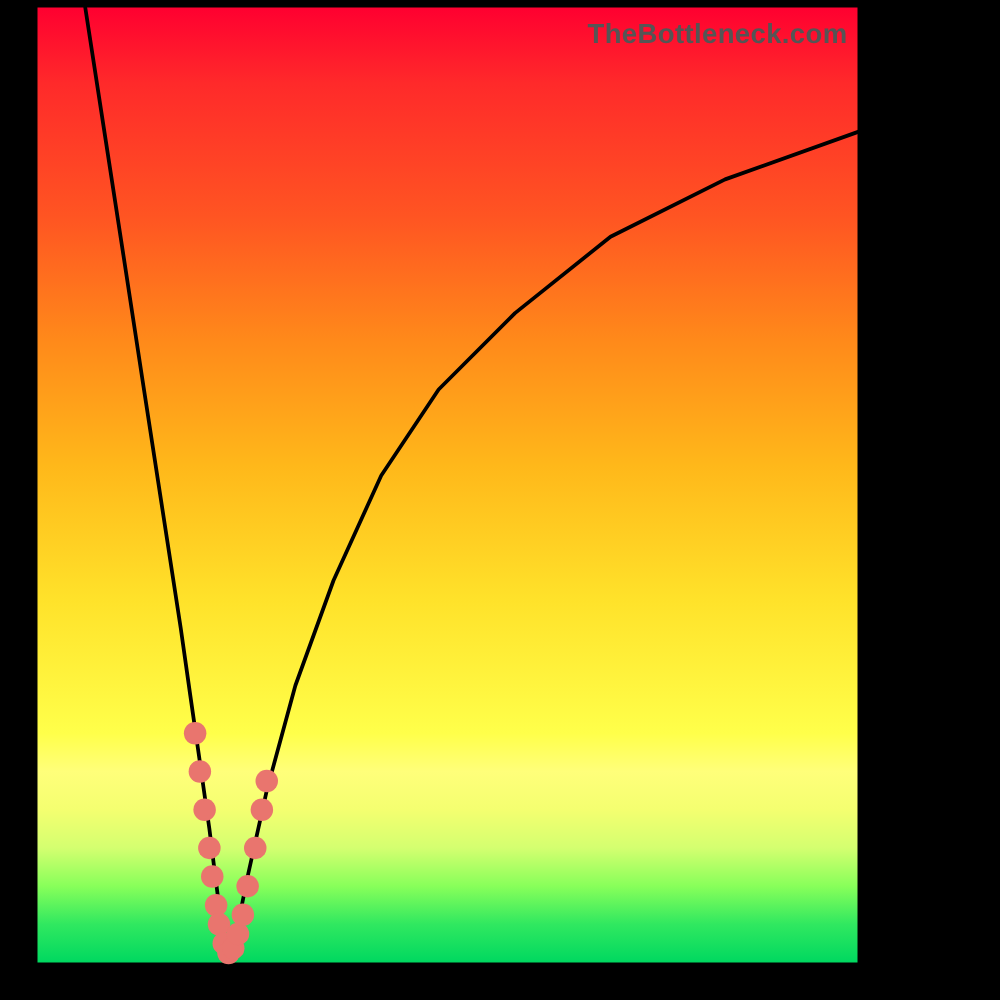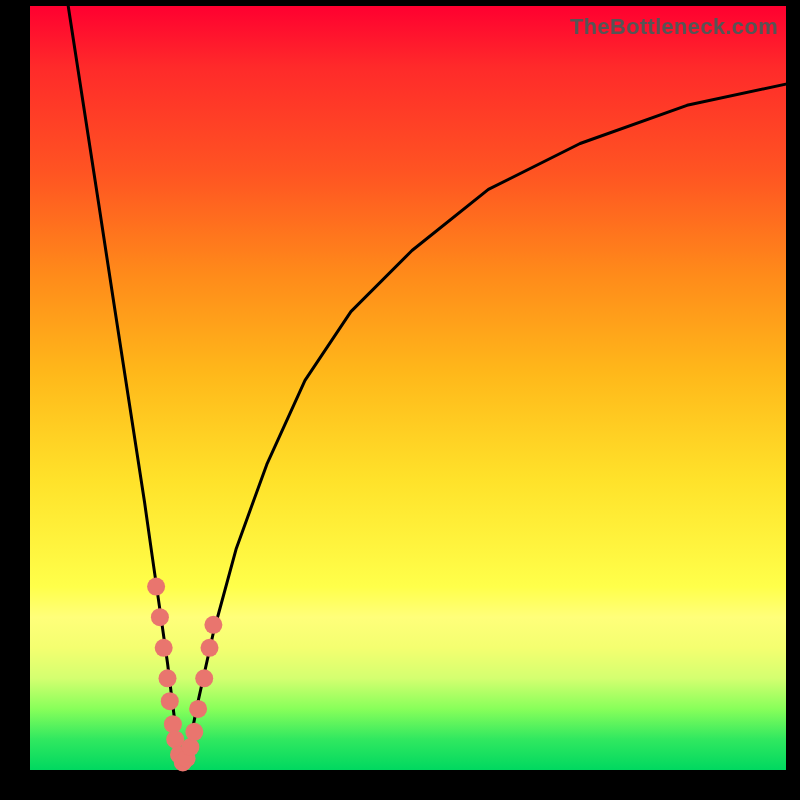--- a/index.html
+++ b/index.html
@@ -14,21 +14,21 @@
   .frame {
     position: relative;
     width: 800px;
     height: 800px;
     background: #000;
   }
   .plot {
     position: absolute;
     left: 30px;
     top: 6px;
-    width: 756px;
+    width: 656px;
     height: 764px;
     
     background: linear-gradient(to bottom,
       #ff0030 0%,
       #ff2a2a 8%,
       #ff5522 22%,
       #ff8a1a 35%,
       #ffb81a 48%,
       #ffe22a 62%,
       #ffff4a 76%,

